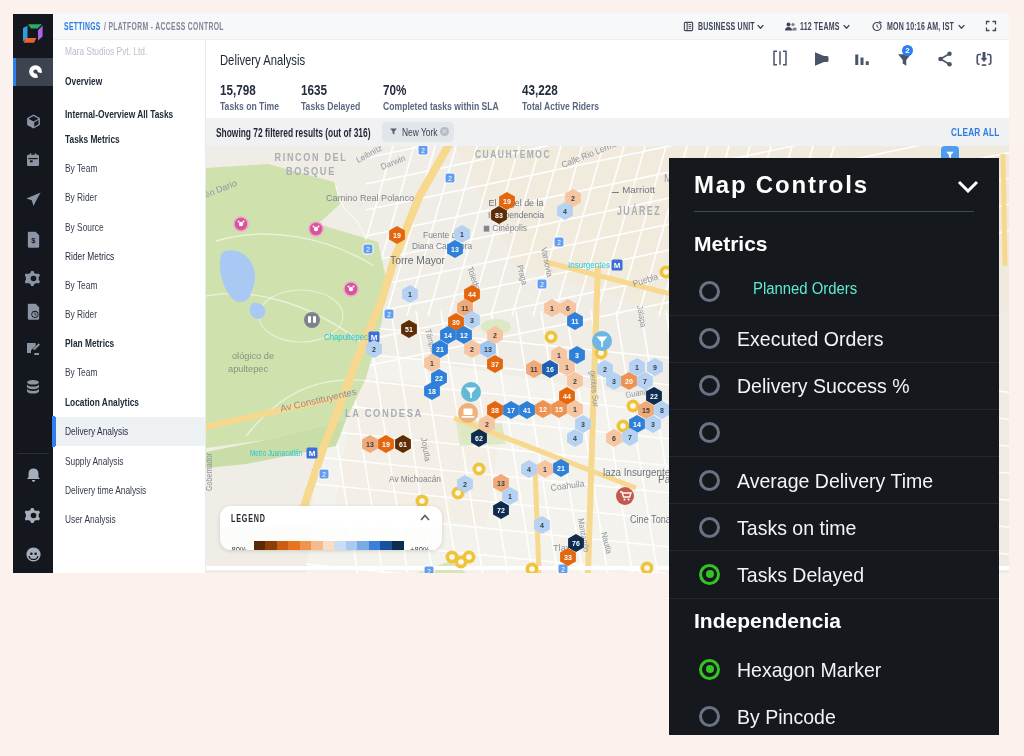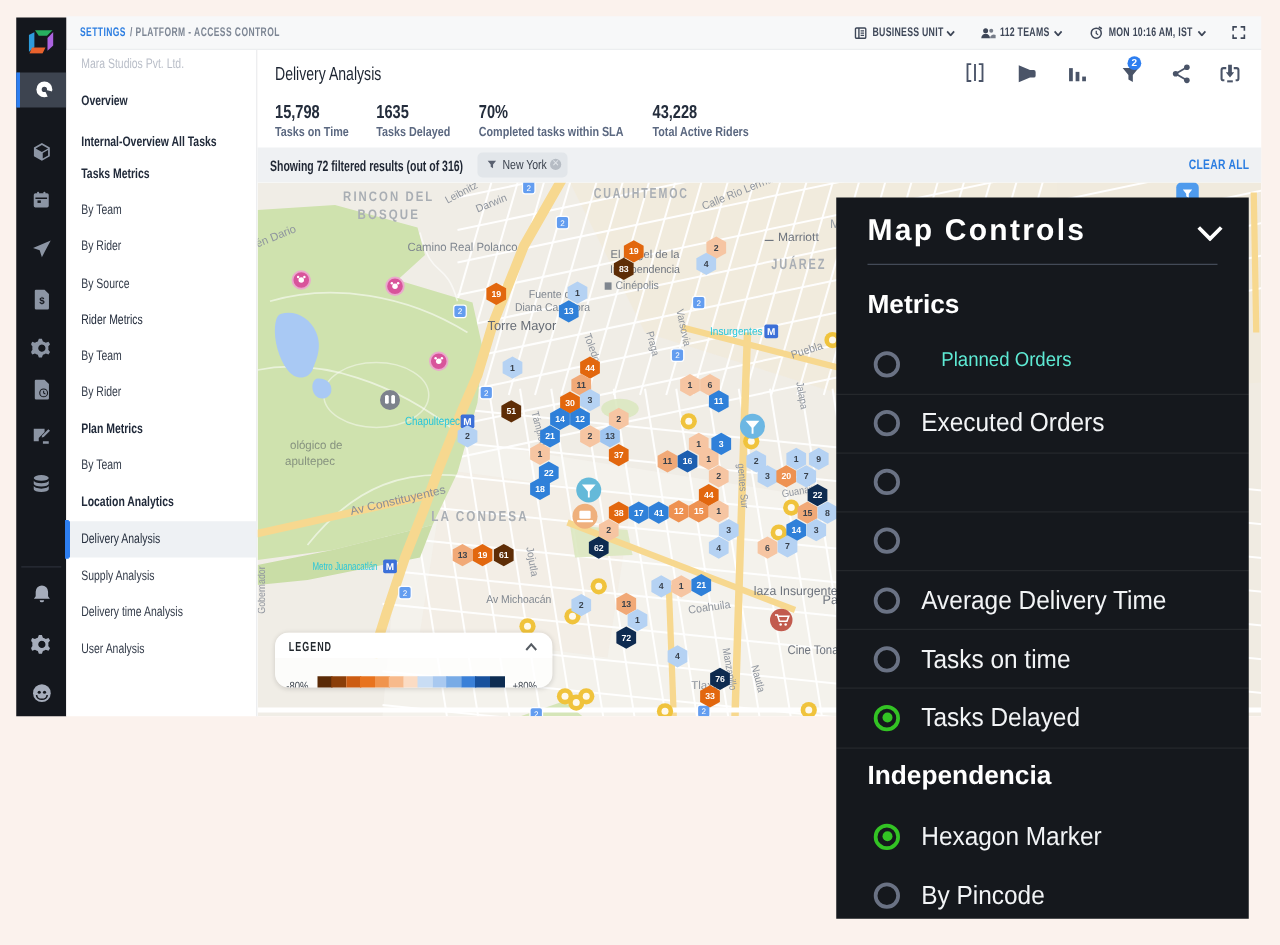--- a/index.html
+++ b/index.html
@@ -722,20 +722,21 @@
 <div style="position:absolute;left:0;top:250.8px;width:100%;height:1px;background:rgba(255,255,255,0.07)"></div>
 <div style="position:absolute;left:0;top:297.8px;width:100%;height:1px;background:rgba(255,255,255,0.07)"></div>
 <div style="position:absolute;left:0;top:344.8px;width:100%;height:1px;background:rgba(255,255,255,0.07)"></div>
 <div style="position:absolute;left:0;top:391.79999999999995px;width:100%;height:1px;background:rgba(255,255,255,0.07)"></div>
 <div style="position:absolute;left:0;top:439.5px;width:100%;height:1px;background:rgba(255,255,255,0.07)"></div>
 <div style="position:absolute;left:30px;top:122.5px;width:21px;height:21px;border:3px solid #6a7284;border-radius:50%;box-sizing:border-box"></div>
 <div style="position:absolute;left:84px;top:121.5px;font-size:16px;color:#5eead4"><span style="display:inline-block;transform:scaleX(0.93);transform-origin:0 0;white-space:nowrap;">Planned Orders</span></div>
 <div style="position:absolute;left:30px;top:170.0px;width:21px;height:21px;border:3px solid #6a7284;border-radius:50%;box-sizing:border-box"></div>
 <div style="position:absolute;left:68px;top:169.0px;font-size:21px;color:#f2f4f6"><span style="display:inline-block;transform:scaleX(0.93);transform-origin:0 0;white-space:nowrap;">Executed Orders</span></div>
 <div style="position:absolute;left:30px;top:217.0px;width:21px;height:21px;border:3px solid #6a7284;border-radius:50%;box-sizing:border-box"></div>
+<div style="position:absolute;left:68px;top:216.0px;font-size:21px;color:#f2f4f6"><span style="display:inline-block;transform:scaleX(0.93);transform-origin:0 0;white-space:nowrap;">Delivery Success %</span></div>
 <div style="position:absolute;left:30px;top:264.0px;width:21px;height:21px;border:3px solid #6a7284;border-radius:50%;box-sizing:border-box"></div>
 <div style="position:absolute;left:30px;top:311.5px;width:21px;height:21px;border:3px solid #6a7284;border-radius:50%;box-sizing:border-box"></div>
 <div style="position:absolute;left:68px;top:310.5px;font-size:21px;color:#f2f4f6"><span style="display:inline-block;transform:scaleX(0.93);transform-origin:0 0;white-space:nowrap;">Average Delivery Time</span></div>
 <div style="position:absolute;left:30px;top:358.5px;width:21px;height:21px;border:3px solid #6a7284;border-radius:50%;box-sizing:border-box"></div>
 <div style="position:absolute;left:68px;top:357.5px;font-size:21px;color:#f2f4f6"><span style="display:inline-block;transform:scaleX(0.93);transform-origin:0 0;white-space:nowrap;">Tasks on time</span></div>
 <div style="position:absolute;left:30px;top:405.5px;width:21px;height:21px;border:3px solid #33c324;border-radius:50%;box-sizing:border-box"></div>
     <div style="position:absolute;left:36.5px;top:412px;width:8px;height:8px;background:#33c324;border-radius:50%"></div>
 <div style="position:absolute;left:68px;top:404.5px;font-size:21px;color:#f2f4f6"><span style="display:inline-block;transform:scaleX(0.93);transform-origin:0 0;white-space:nowrap;">Tasks Delayed</span></div>
 <div style="position:absolute;left:25px;top:451px;font-size:21px;font-weight:bold;color:#fff">Independencia</div>
 <div style="position:absolute;left:30px;top:500.5px;width:21px;height:21px;border:3px solid #33c324;border-radius:50%;box-sizing:border-box"></div>

